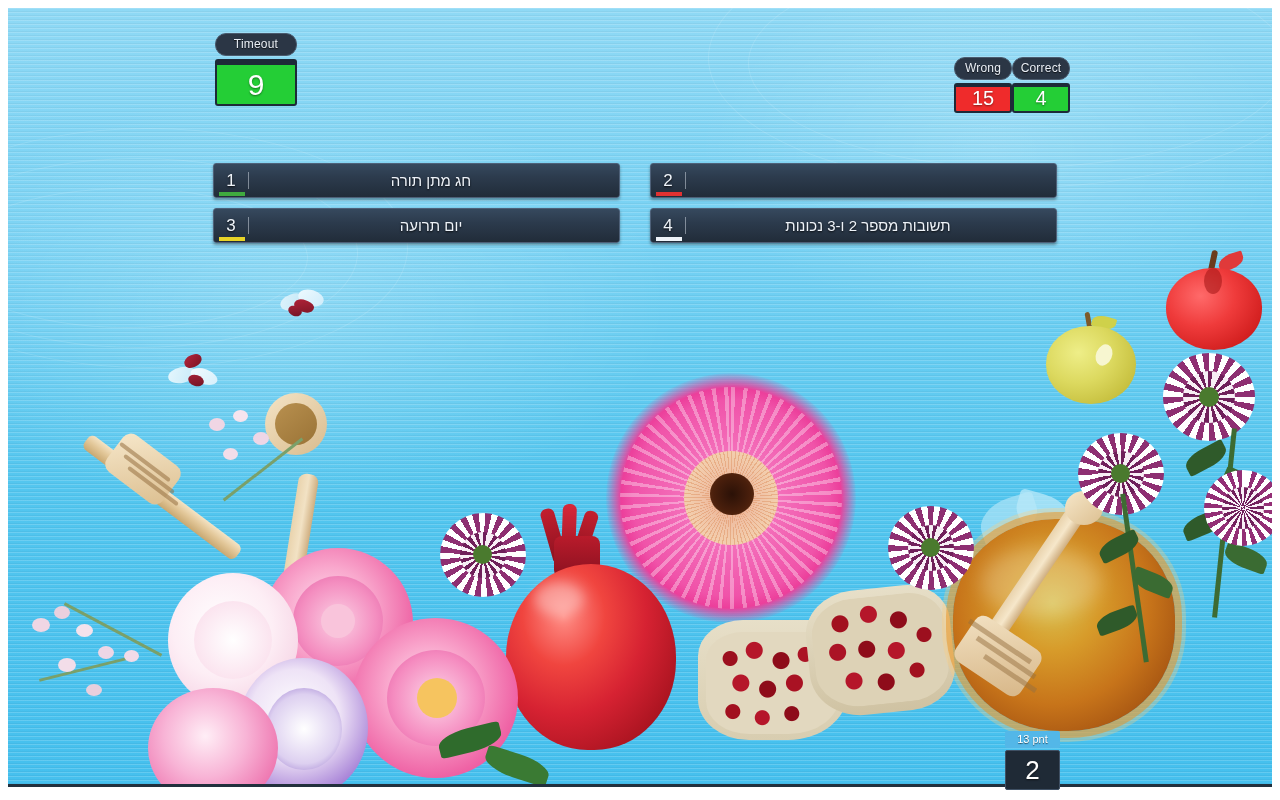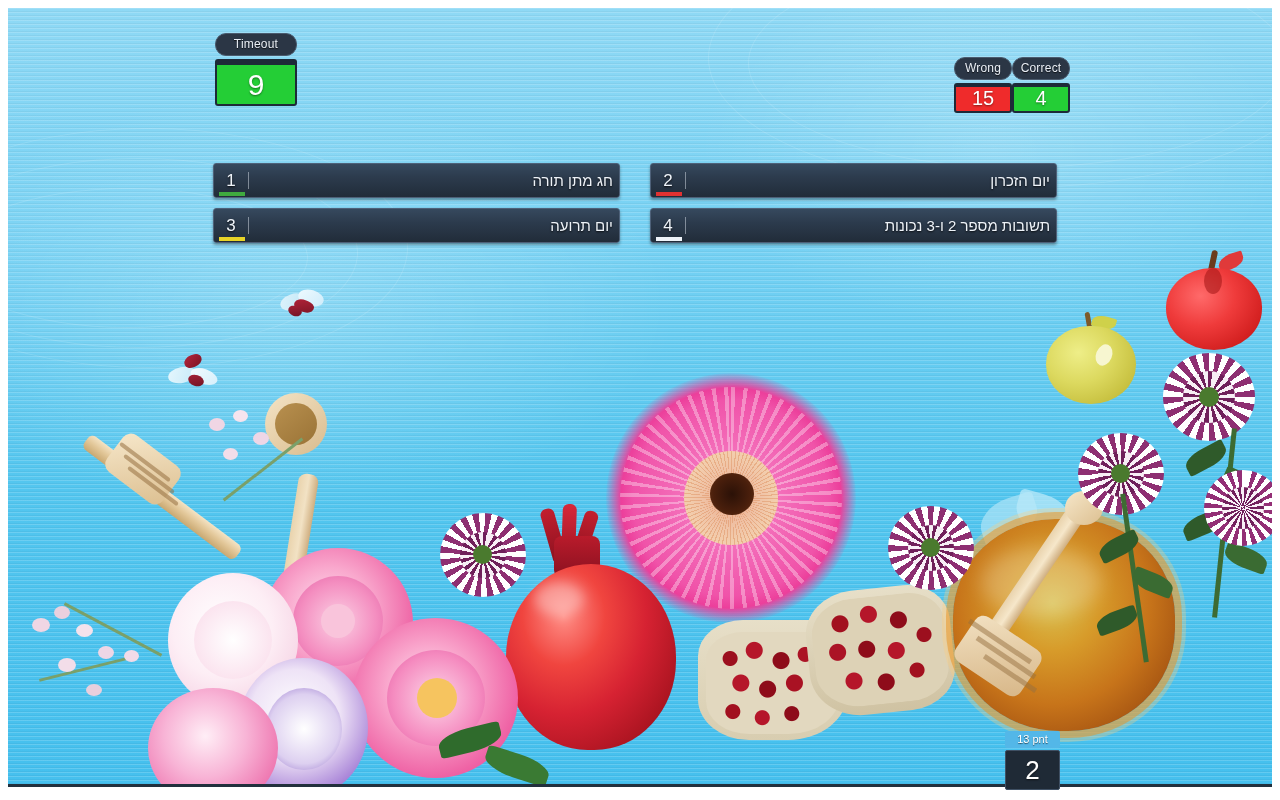--- a/index.html
+++ b/index.html
@@ -177,20 +177,21 @@
     height: 4px;
   }
   .ans-sep {
     width: 1px;
     height: 17px;
     background: rgba(235,242,250,.45);
     flex: 0 0 1px;
   }
   .ans-text {
     flex: 1 1 auto;
+    text-align: center;
     color: #eef3f9;
     font-size: 15px;
     direction: rtl;
     padding-right: 6px;
     text-shadow: 0 1px 2px rgba(0,0,0,.8);
   }
 
   
   #points {
     position: absolute;
@@ -486,21 +487,20 @@
 
     <div class="answer">
       <div class="ans-num">1</div>
       <div class="ans-sep"></div>
       <div class="ans-text">חג מתן תורה</div>
     </div>
 
     <div class="answer">
       <div class="ans-num">2</div>
       <div class="ans-sep"></div>
-      <div class="ans-text">יום הזכרון</div>
     </div>
 
     <div class="answer">
       <div class="ans-num">3</div>
       <div class="ans-sep"></div>
       <div class="ans-text">יום תרועה</div>
     </div>
 
     <div class="answer">
       <div class="ans-num">4</div>

